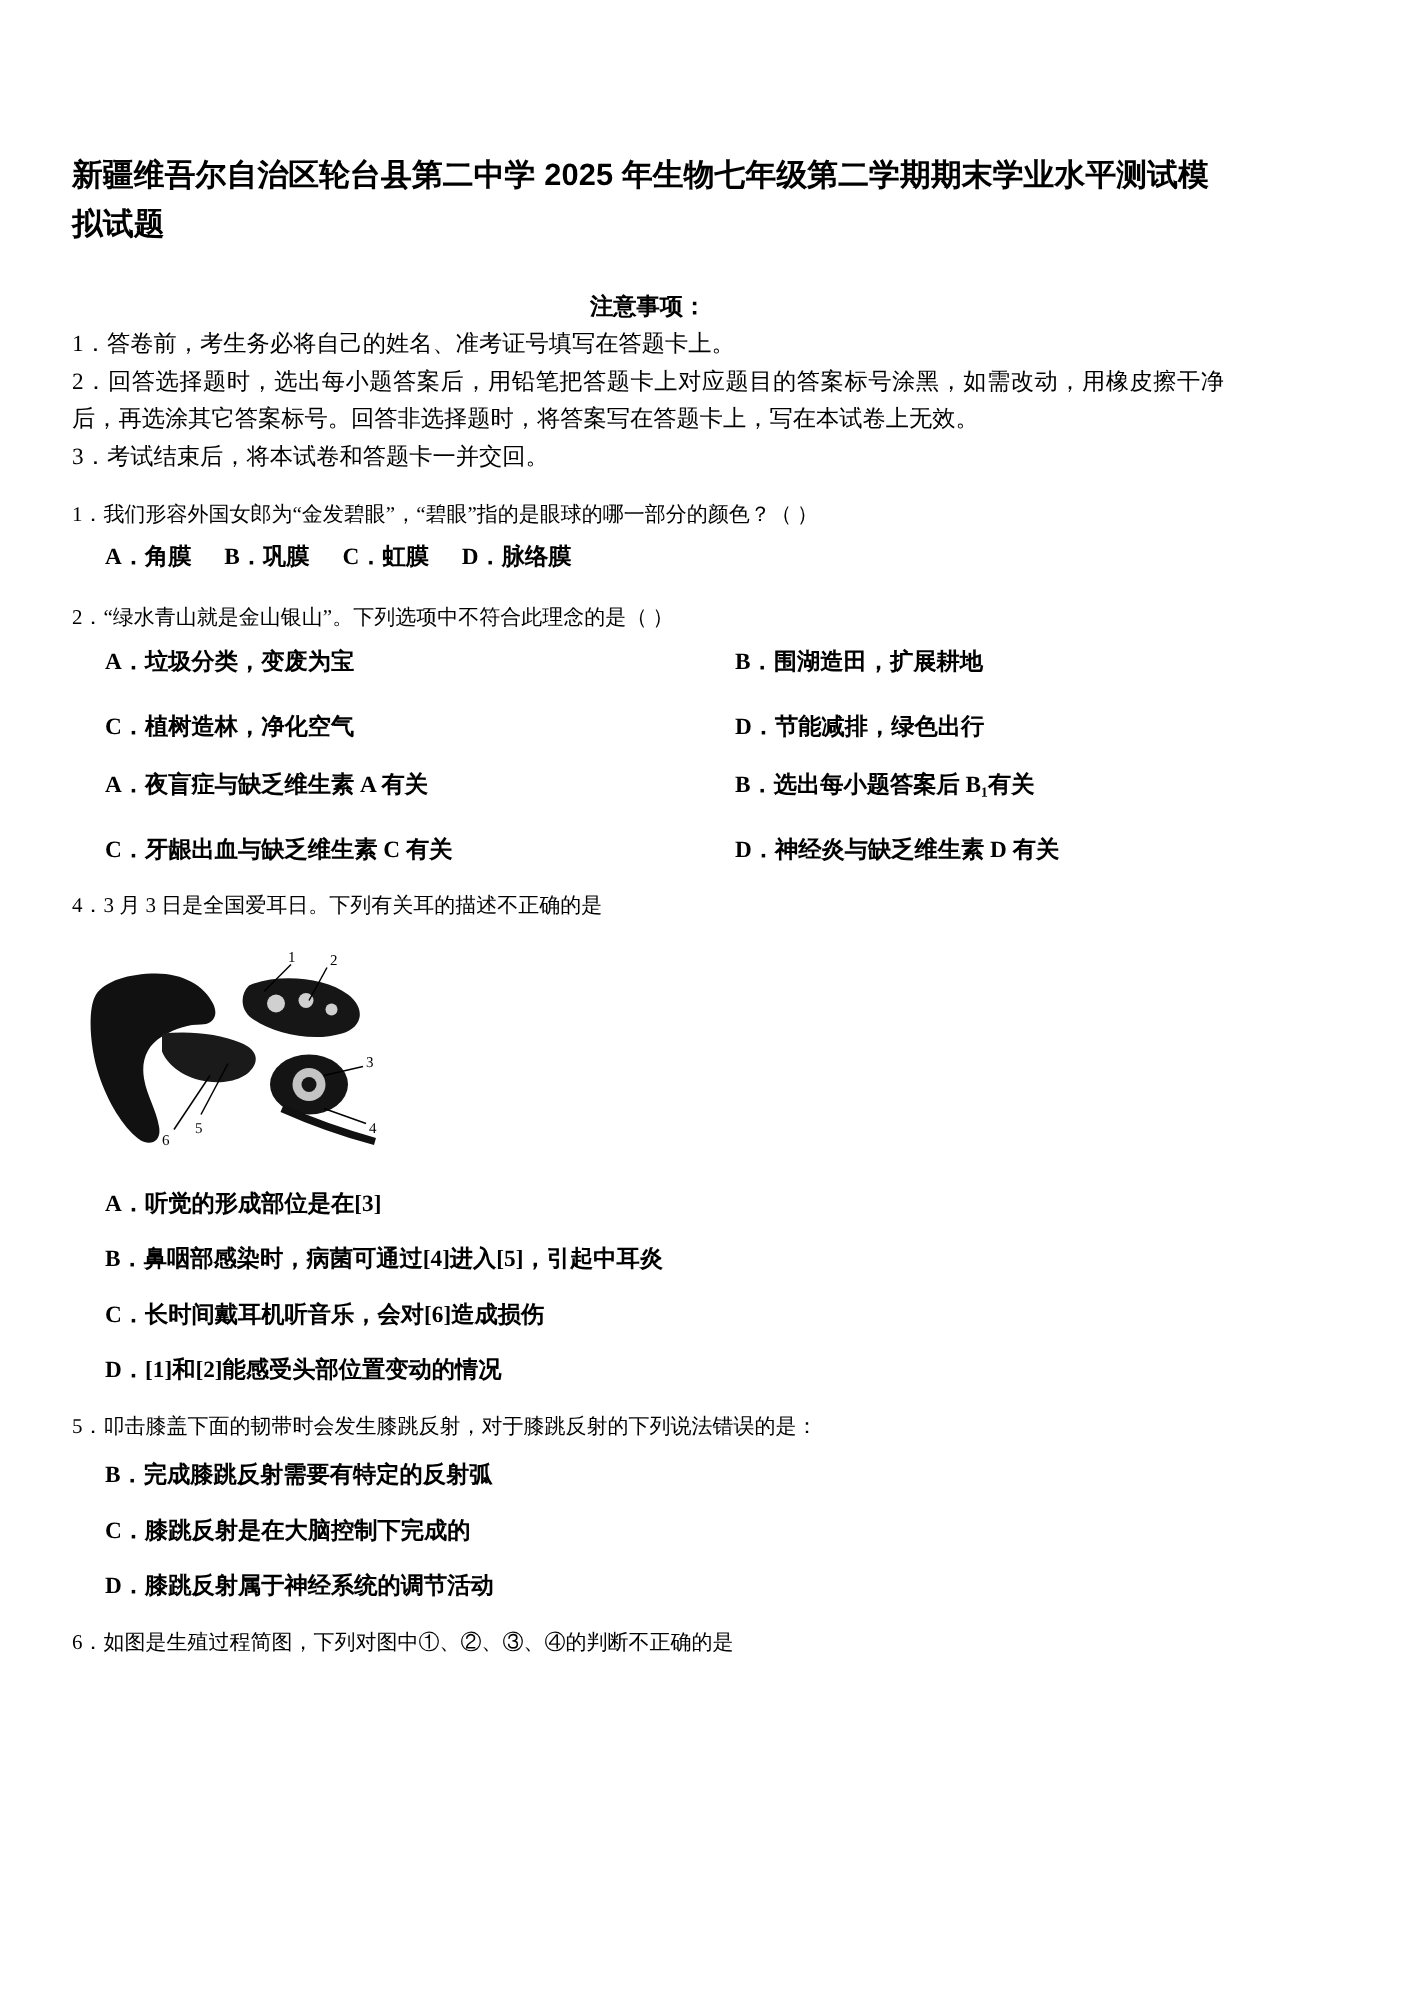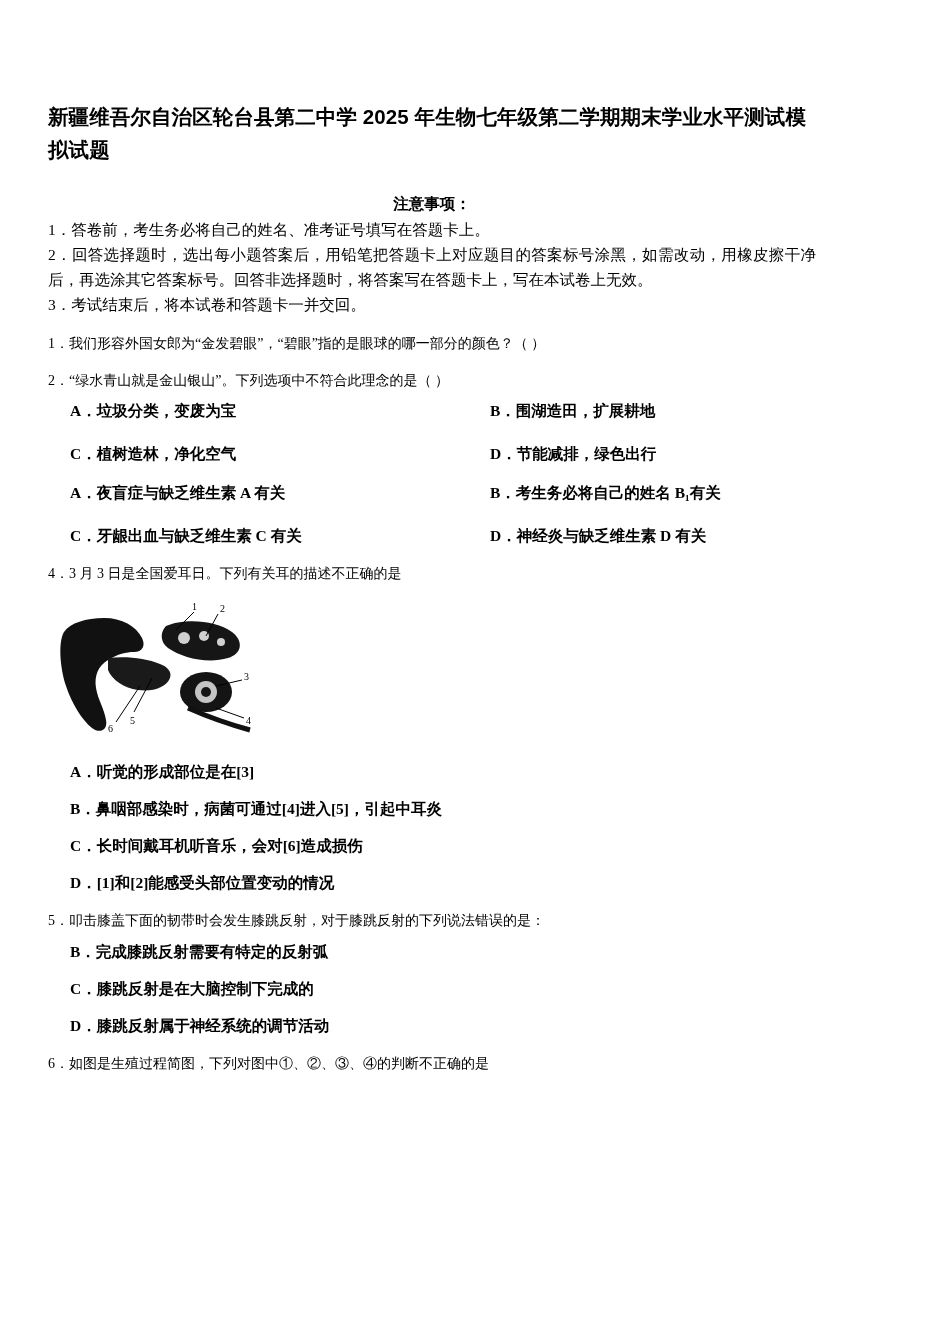--- a/index.html
+++ b/index.html
@@ -101,38 +101,44 @@
 
   <div class="notice-head">注意事项：</div>
   <p class="notice-line">1．答卷前，考生务必将自己的姓名、准考证号填写在答题卡上。</p>
   <p class="notice-line">2．回答选择题时，选出每小题答案后，用铅笔把答题卡上对应题目的答案标号涂黑，如需改动，用橡皮擦干净后，再选涂其它答案标号。回答非选择题时，将答案写在答题卡上，写在本试卷上无效。</p>
   <p class="notice-line">3．考试结束后，将本试卷和答题卡一并交回。</p>
 
   <div class="q">
     <p class="q-stem">
       <span>1．</span><span>我们形容外国女郎为“金发碧眼”，“碧眼”指的是眼球的哪一部分的颜色？（            ）</span>
     </p>
+    <div class="opts-inline">
+      <span class="opt bold">A．角膜</span>
+      <span class="opt bold">B．巩膜</span>
+      <span class="opt bold">C．虹膜</span>
+      <span class="opt bold">D．脉络膜</span>
+    </div>
   </div>
 
   <div class="q">
     <p class="q-stem">
       <span>2．</span><span>“绿水青山就是金山银山”。下列选项中不符合此理念的是（        ）</span>
     </p>
     <div class="opts-grid">
       <div class="opt bold">A．垃圾分类，变废为宝</div>
       <div class="opt bold">B．围湖造田，扩展耕地</div>
       <div class="opt bold">C．植树造林，净化空气</div>
       <div class="opt bold">D．节能减排，绿色出行</div>
     </div>
   </div>
 
   <div class="q">
     <div class="opts-grid">
       <div class="opt bold">A．夜盲症与缺乏维生素 A 有关</div>
-      <div class="opt bold">B．考生务必将自己的姓名 B₁有关</div>
+      <div class="opt bold">B．选出每小题答案后 B₁有关</div>
       <div class="opt bold">C．牙龈出血与缺乏维生素 C 有关</div>
       <div class="opt bold">D．神经炎与缺乏维生素 D 有关</div>
     </div>
   </div>
 
   <div class="q">
     <p class="q-stem">
       <span>4．</span><span>3 月 3 日是全国爱耳日。下列有关耳的描述不正确的是</span>
     </p>
 

